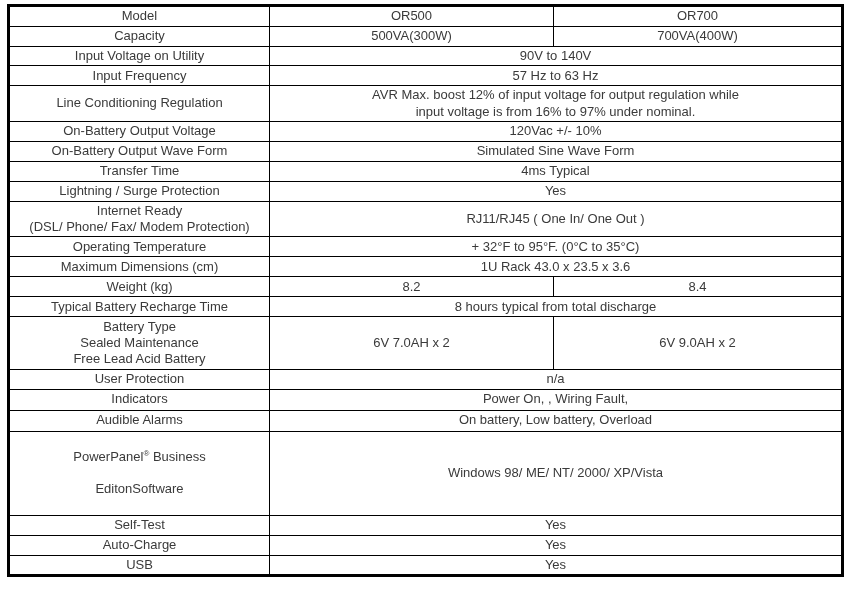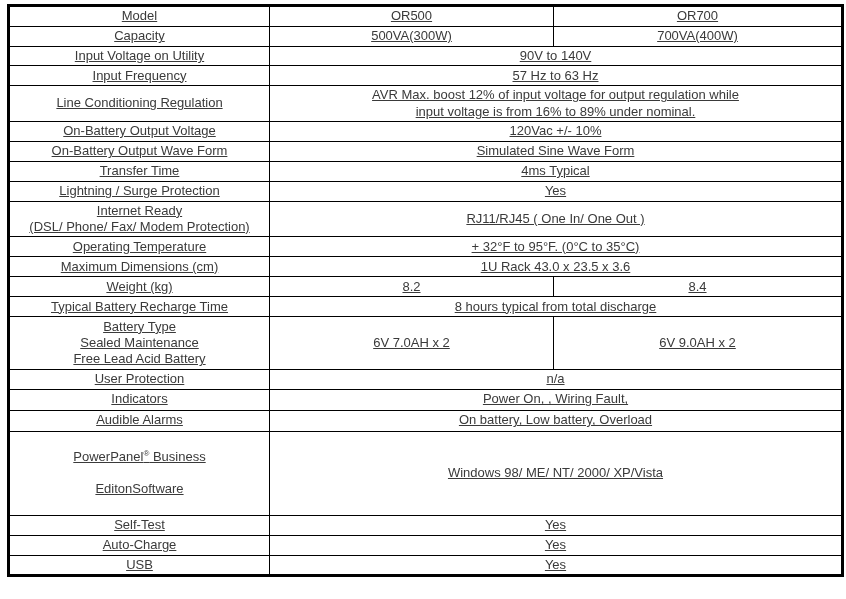--- a/index.html
+++ b/index.html
@@ -25,21 +25,20 @@
   td {
     border: 1px solid #000000;
     text-align: center;
     vertical-align: middle;
     font-size: 13px;
     color: #3a3a3a;
     padding: 1px 4px;
     white-space: pre-line;
     line-height: 1.25;
     overflow: hidden;
-    text-decoration: underline;
   }
   tr        { height: 20px; }
   tr.h21    { height: 21px; }
   tr.h18    { height: 18px; }
   tr.h35    { height: 35px; }
   tr.h37    { height: 37px; }
   tr.h53    { height: 53px; }
   sup.reg {
     font-size: 8px;
     vertical-align: super;
@@ -71,21 +70,21 @@
         <td>Input Voltage on Utility</td>
         <td colspan="2">90V to 140V</td>
       </tr>
       <tr>
         <td>Input Frequency</td>
         <td colspan="2">57 Hz to 63 Hz</td>
       </tr>
       <tr class="h35">
         <td>Line Conditioning Regulation</td>
         <td colspan="2">AVR Max. boost 12% of input voltage for output regulation while
-input voltage is from 16% to 89% under nominal.</td>
+input voltage is from 16% to 97% under nominal.</td>
       </tr>
       <tr>
         <td>On-Battery Output Voltage</td>
         <td colspan="2">120Vac +/- 10%</td>
       </tr>
       <tr>
         <td>On-Battery Output Wave Form</td>
         <td colspan="2">Simulated Sine Wave Form</td>
       </tr>
       <tr>

